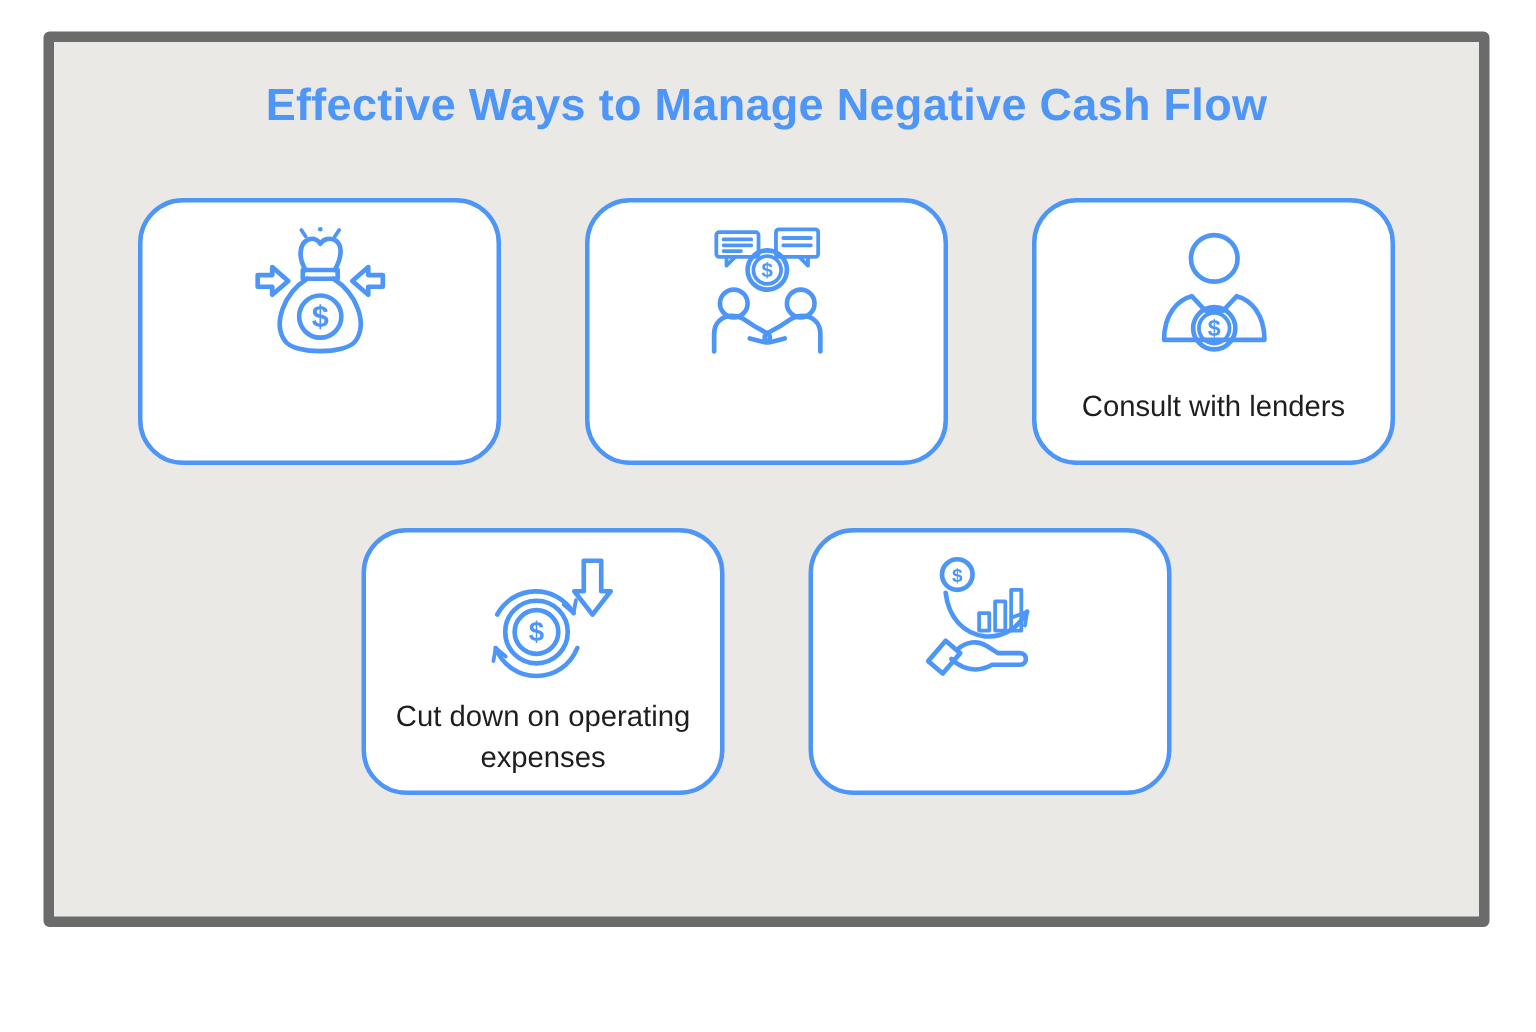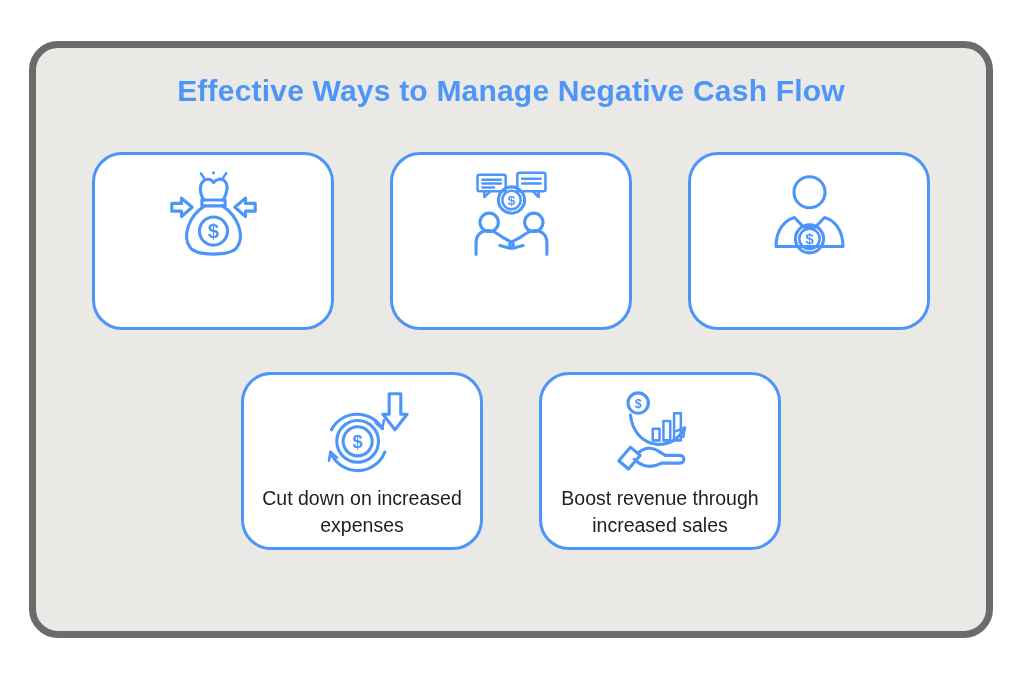--- a/index.html
+++ b/index.html
@@ -1,20 +1,20 @@
 <!DOCTYPE html>
 <html style="--accent: #4d96f8; --board-bg: #ebe9e6; --board-border: #6b6b6b; --card-bg: #ffffff; --text: #1e1e1e; --logo: #111111;"><head>
 <meta charset="utf-8">
 <style>
   html,body{margin:0;padding:0;background:#fff;}
   .page{position:relative;width:1024px;height:688px;background:#fff;overflow:hidden;
         font-family:"Liberation Sans",sans-serif;}
   .board{position:absolute;left:29px;top:21px;width:964px;height:597px;box-sizing:border-box;
          background:var(--board-bg,#ebe9e6);border:7px solid var(--board-border,#6b6b6b);
-         border-radius:29px;margin-top:20px;}
+         border-radius:4px;}
   .title{width:690px;margin:20px auto 0;text-align:center;font-weight:bold;font-size:30px;
          line-height:1.55;color:var(--accent,#4d96f8);letter-spacing:.2px;}
   .row{display:flex;justify-content:center;gap:56px;}
   .row1{margin-top:37px;}
   .row2{margin-top:42px;}
   .card{width:242px;height:178px;box-sizing:border-box;background:var(--card-bg,#fff);
         border:3px solid var(--accent,#4d96f8);border-radius:30px;
         display:flex;flex-direction:column;align-items:center;padding-top:13px;}
   .icon{width:97px;height:97px;color:var(--accent,#4d96f8);flex:0 0 auto;}
   .icon svg{width:100%;height:100%;display:block;}
@@ -77,55 +77,55 @@
       <div class="card">
         <span class="icon">
           <svg viewBox="0 0 100 100">
             <circle class="st" cx="50" cy="25" r="16"></circle>
             <path class="st" d="M15.5 81 C15.5 63 25 53.5 34.5 51 L44 61 H56 L65.5 51 C75 53.5 84.5 63 84.5 81 Z"></path>
             <circle class="st" cx="50" cy="73" r="14.5"></circle>
             <circle class="st thin" cx="50" cy="73" r="10.5"></circle>
             <text x="50" y="78.5" font-size="16" text-anchor="middle">$</text>
           </svg>
         </span>
+        <div class="card-label">Consult with lenders</div>
       </div>
 
     </div>
 
     <div class="row row2">
 
       <div class="card">
         <span class="icon">
           <svg viewBox="0 0 100 100">
             <path class="st" d="M18 43 A30 30 0 0 1 70.5 42"></path>
             <path class="st thin" d="M70.5 42 l1.6 -8.9 M70.5 42 l-6.9 -5.8"></path>
             <path class="st" d="M73 66 A30 30 0 0 1 17 66"></path>
             <path class="st thin" d="M17 66 l-1.6 8.9 M17 66 l6.9 5.8"></path>
             <circle class="st" cx="45" cy="55" r="21.5"></circle>
             <circle class="st" cx="45" cy="55" r="15"></circle>
             <text x="45" y="61.5" font-size="19" text-anchor="middle">$</text>
             <path class="st" d="M77.5 6 H89.5 V27 H96 L83.5 43 L71 27 H77.5 Z"></path>
           </svg>
         </span>
-        <div class="card-label">Cut down on increased expenses</div>
+        <div class="card-label">Cut down on operating expenses</div>
       </div>
 
       <div class="card">
         <span class="icon">
           <svg viewBox="0 0 100 100">
             <circle class="st" cx="27" cy="15.5" r="10.5"></circle>
             <text x="27" y="20.5" font-size="13" text-anchor="middle">$</text>
             <rect class="st thin" x="42" y="42" width="7" height="12"></rect>
             <rect class="st thin" x="53" y="34" width="7" height="20"></rect>
             <rect class="st thin" x="64" y="26" width="7" height="28"></rect>
             <path class="st" d="M19 28 C21 45 31 56 46 58 C59 59 69 52 75 41"></path>
             <path class="st thin" d="M75 41 l-9 3.5 M75 41 l-1.5 9.5"></path>
             <path class="st" d="M7 75 L19 61 L29 69.5 L17 83.5 Z"></path>
             <path class="st" d="M27 67 C33 61.5 41 60.5 47 64.5 L55 69.5 H70 C75.5 69.5 75.5 77.5 70 77.5 H51 C41 83 31 81 23 73.5"></path>
           </svg>
         </span>
-        <div class="card-label">Boost revenue through increased sales</div>
       </div>
 
     </div>
   </div>
 
 </div>
 
 </body></html>

